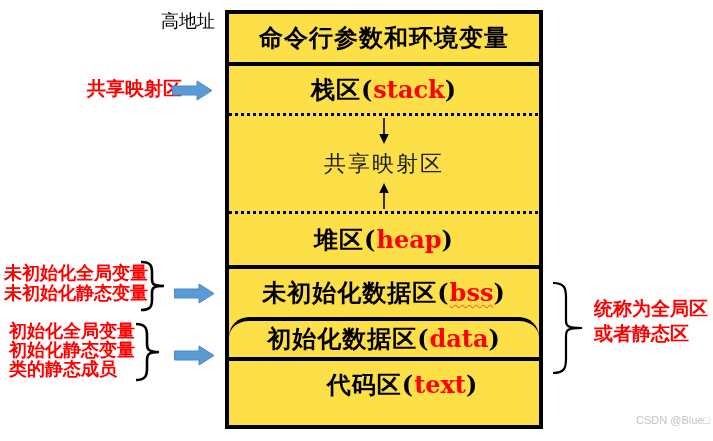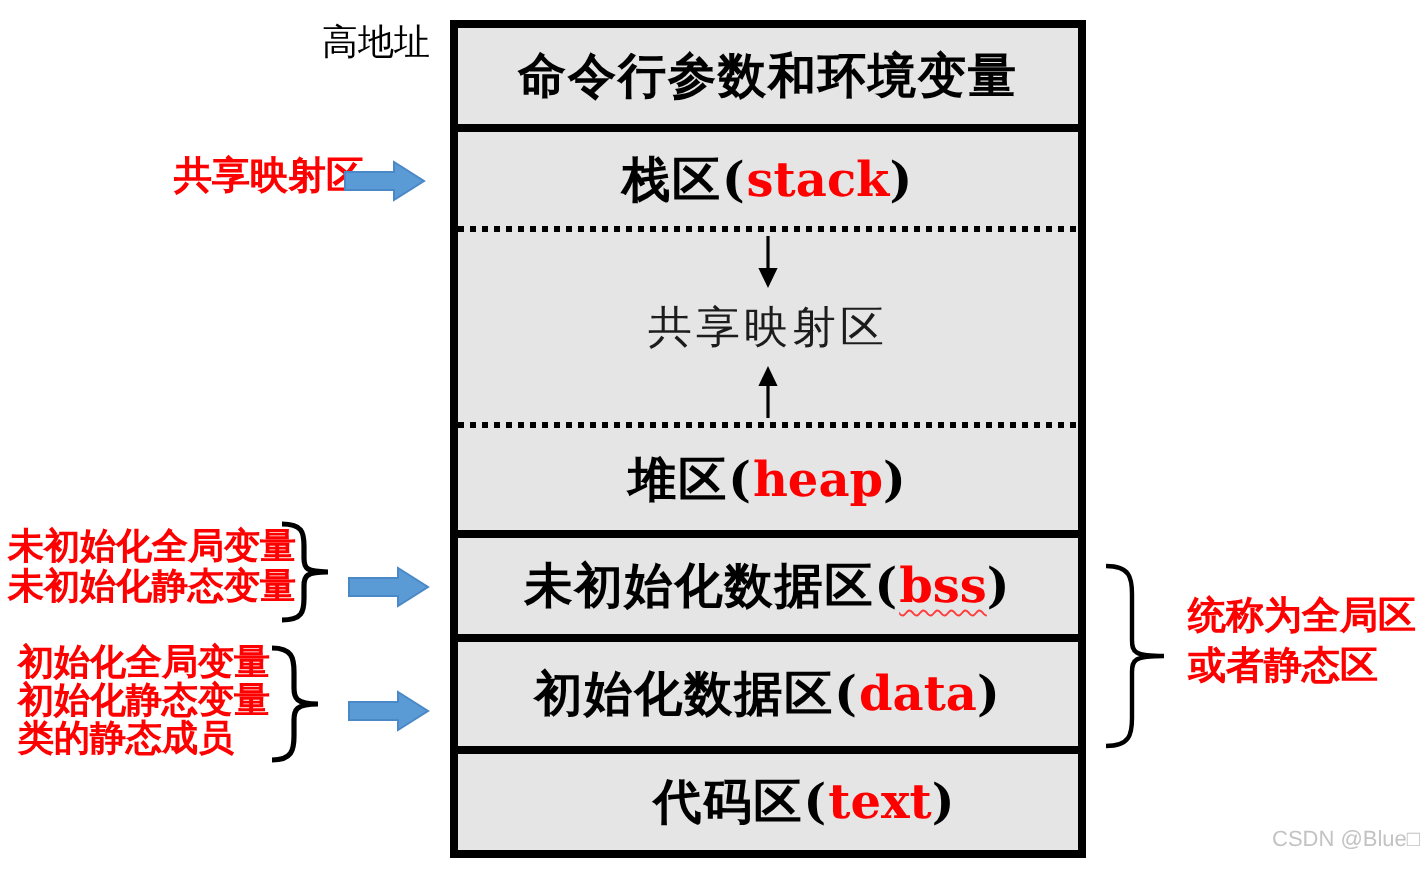--- a/index.html
+++ b/index.html
@@ -3,21 +3,21 @@
 <meta charset="utf-8">
 <style>
   html,body { margin:0; padding:0; background:#fff; }
   .canvas {
     position:relative; width:713px; height:441px; background:#ffffff;
     font-family:"DejaVu Serif","Liberation Serif",serif; overflow:hidden;
   }
   
   .memcol {
     position:absolute; left:225px; top:10px; width:318px; height:419px;
-    box-sizing:border-box; border:4px solid #000; background:#e5e5e5;
+    box-sizing:border-box; border:4px solid #000; background:#fde047;
   }
   .sec { position:relative; display:flex; align-items:center; justify-content:center; box-sizing:border-box; white-space:nowrap; }
   .solid-top { border-top:4px solid #000; }
   .seg-label { font-size:24px; font-weight:600; color:#000; letter-spacing:1px; }
   .keyword { color:#ff0000; letter-spacing:0; }
   .wavy { text-decoration:underline wavy #ff3b3b; text-decoration-thickness:1px; text-underline-offset:3px; }
   .dotted-line {
     height:3px; width:100%;
     background-image:repeating-linear-gradient(90deg,#000 0 3px,transparent 3px 6px);
   }
@@ -78,21 +78,21 @@
 
       <div class="sec" style="height:51px;">
         <span class="seg-label"><span>堆区(</span><span class="keyword">heap</span><span>)</span></span>
       </div>
     </div>
 
     <div class="sec solid-top" style="height:52px;align-items:center;">
       <span class="seg-label"><span>未初始化数据区(</span><span class="keyword wavy">bss</span><span>)</span></span>
     </div>
 
-    <div class="sec solid-top" style="height:56px;">
+    <div class="sec solid-top" style="height:40px;border-radius:27px;">
       <span class="seg-label"><span>初始化数据区(</span><span class="keyword">data</span><span>)</span></span>
     </div>
 
     <div class="sec solid-top" style="height:52px;padding-left:37px;">
       <span class="seg-label"><span>代码区(</span><span class="keyword">text</span><span>)</span></span>
     </div>
   </div>
 
   <div class="red-note" style="left:87px; top:79px; font-size:19px;">共享映射区</div>
   <span class="shape" style="left:172px; top:80px;">

